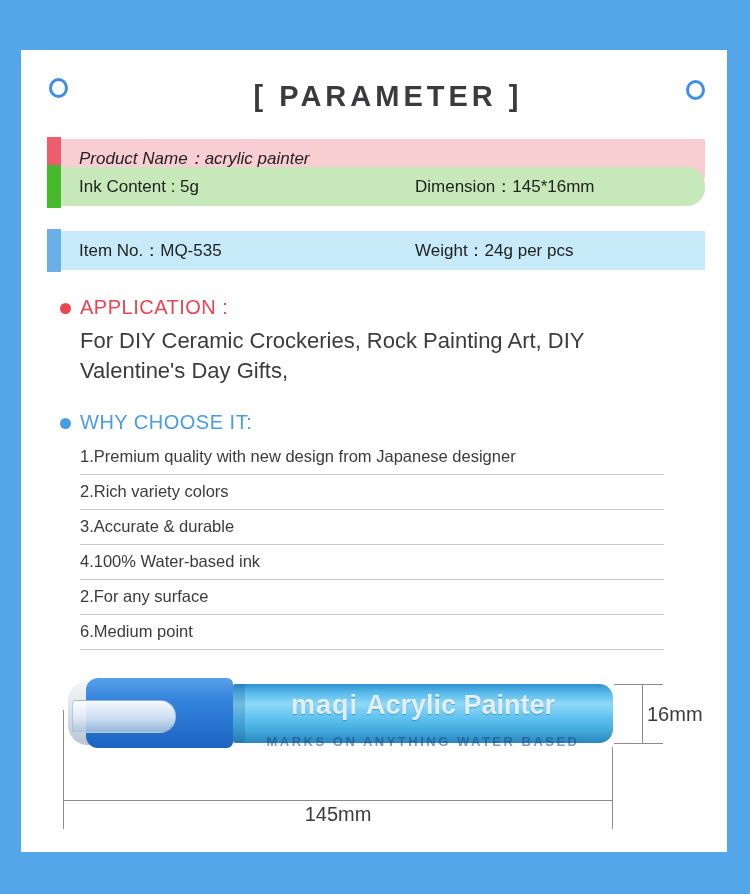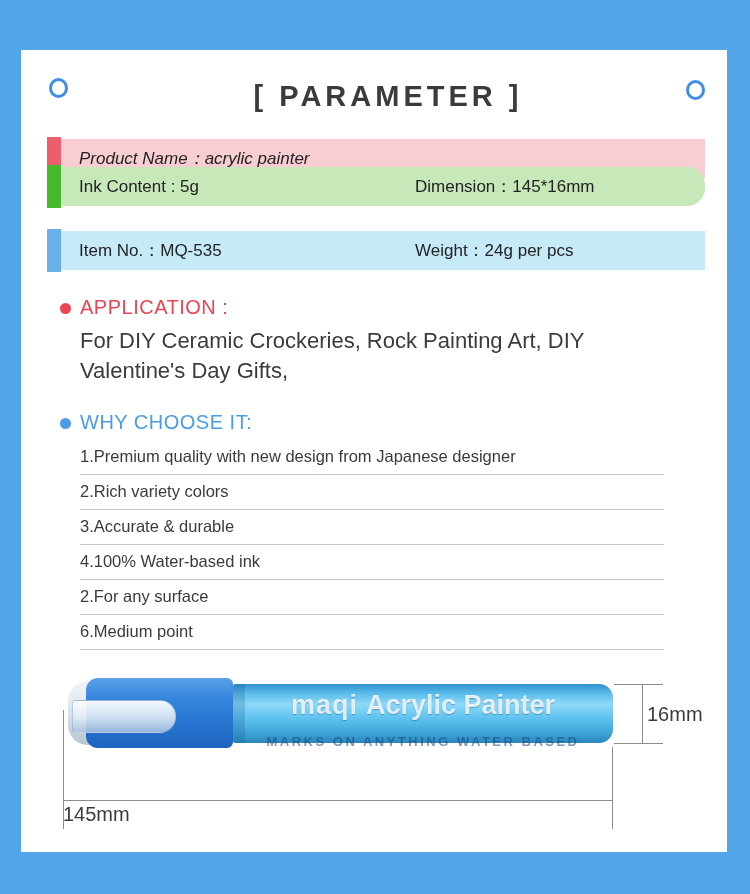--- a/index.html
+++ b/index.html
@@ -108,21 +108,21 @@
   
   .dim-line { position:absolute; background: var(--dim-line, #8c8c8c); }
   .dim16-top    { left:593px; top:634px; width:49px; height:1px; }
   .dim16-bottom { left:593px; top:693px; width:49px; height:1px; }
   .dim16-vert   { left:621px; top:634px; width:1px; height:59px; }
   .dim145-left  { left:42px;  top:660px; width:1px; height:119px; }
   .dim145-right { left:591px; top:697px; width:1px; height:82px; }
   .dim145-horiz { left:42px;  top:750px; width:550px; height:1px; }
   .dim-label { position:absolute; font-size:20px; color: var(--body-text, #3b3b3b); }
   .dim16-label  { left:626px; top:653px; }
-  .dim145-label { left:42px;  top:753px; width:550px; text-align:left; }
+  .dim145-label { left:42px;  top:753px; width:550px; text-align:center; }
 </style>
 </head>
 <body>
 
 <div class="page">
   <div class="panel">
 
     <span class="ring ring-left"></span>
     <span class="ring ring-right"></span>
 

